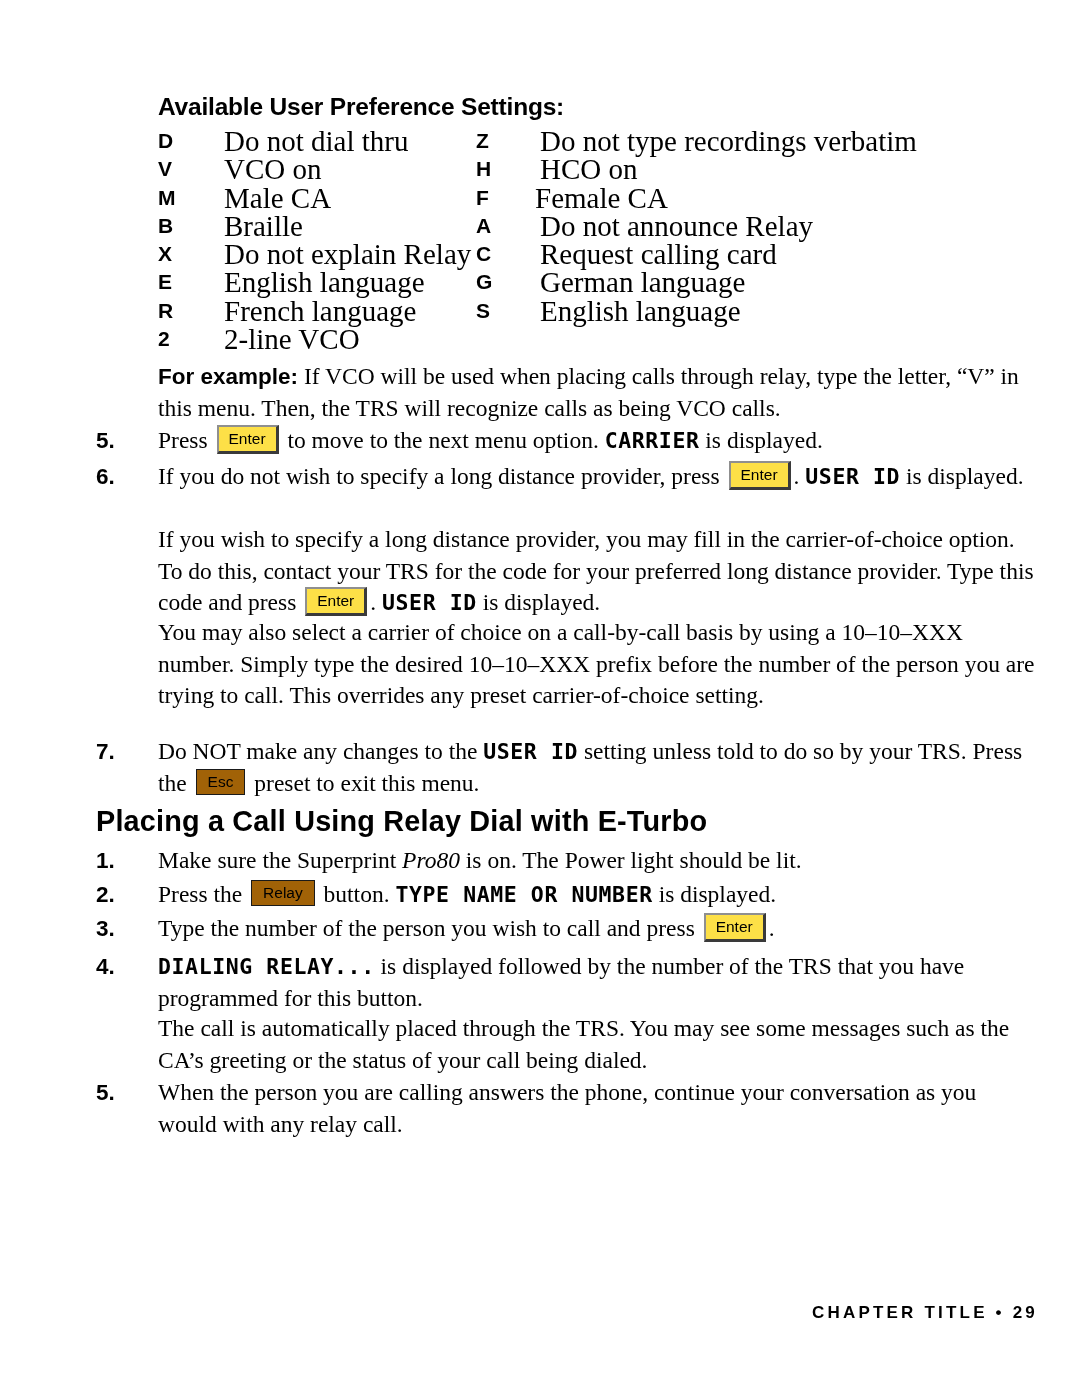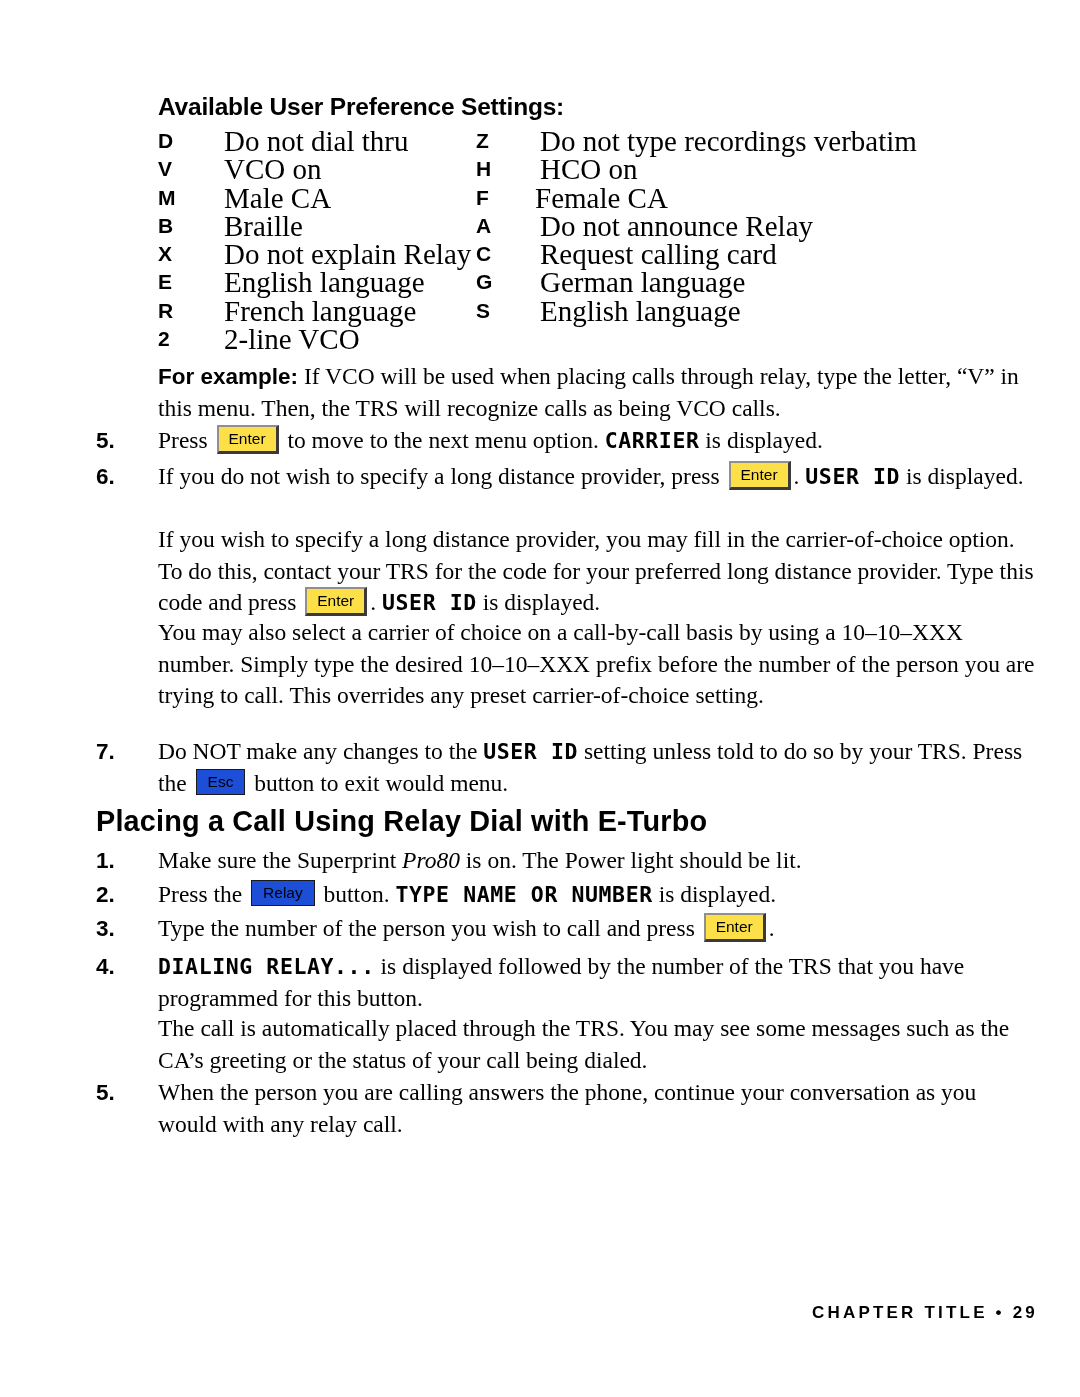--- a/index.html
+++ b/index.html
@@ -131,21 +131,21 @@
     top: -2px;
   }
   .key-gray {
     background: #fde047;
     border-top: 2px solid #8f8f8f;
     border-left: 2px solid #8f8f8f;
     border-right: 3px solid #3a3a3a;
     border-bottom: 3px solid #3a3a3a;
   }
   .key-white {
-    background: #1d4ed8;
+    background: #a16207;
     border: 1.5px solid #1a1a1a;
     padding: 4px 11px 5px 11px;
   }
 
   
   .section-heading {
     position: absolute;
     left: 96px;
     top: 802px;
     font-family: "Liberation Sans", sans-serif;
@@ -255,21 +255,21 @@
 
   <div class="indent-para" style="top:524px;">
     <span>If you wish to specify a long distance provider, you may fill in the carrier-of-choice option. To do this, contact your TRS for the code for your preferred long distance provider. Type this code and press </span><span class="key key-gray">Enter</span><span>. </span><span class="lcd">USER ID</span><span> is displayed.</span>
   </div>
 
   <div class="indent-para" style="top:617px;">You may also select a carrier of choice on a call-by-call basis by using a 10–10–XXX number. Simply type the desired 10–10–XXX prefix before the number of the person you are trying to call. This overrides any preset carrier-of-choice setting.</div>
 
   <div class="step" style="top:736px;">
     <span class="step-num">7.</span>
     <div class="step-body">
-      <span>Do NOT make any changes to the </span><span class="lcd">USER ID</span><span> setting unless told to do so by your TRS. Press the </span><span class="key key-white">Esc</span><span> button to exit would menu.</span>
+      <span>Do NOT make any changes to the </span><span class="lcd">USER ID</span><span> setting unless told to do so by your TRS. Press the </span><span class="key key-white">Esc</span><span> preset to exit this menu.</span>
     </div>
   </div>
 
   <div class="section-heading">Placing a Call Using Relay Dial with E-Turbo</div>
 
   <div class="step" style="top:845px;">
     <span class="step-num">1.</span>
     <div class="step-body">
       <span>Make sure the Superprint </span><span class="ital">Pro80</span><span> is on. The Power light should be lit.</span>
     </div>

